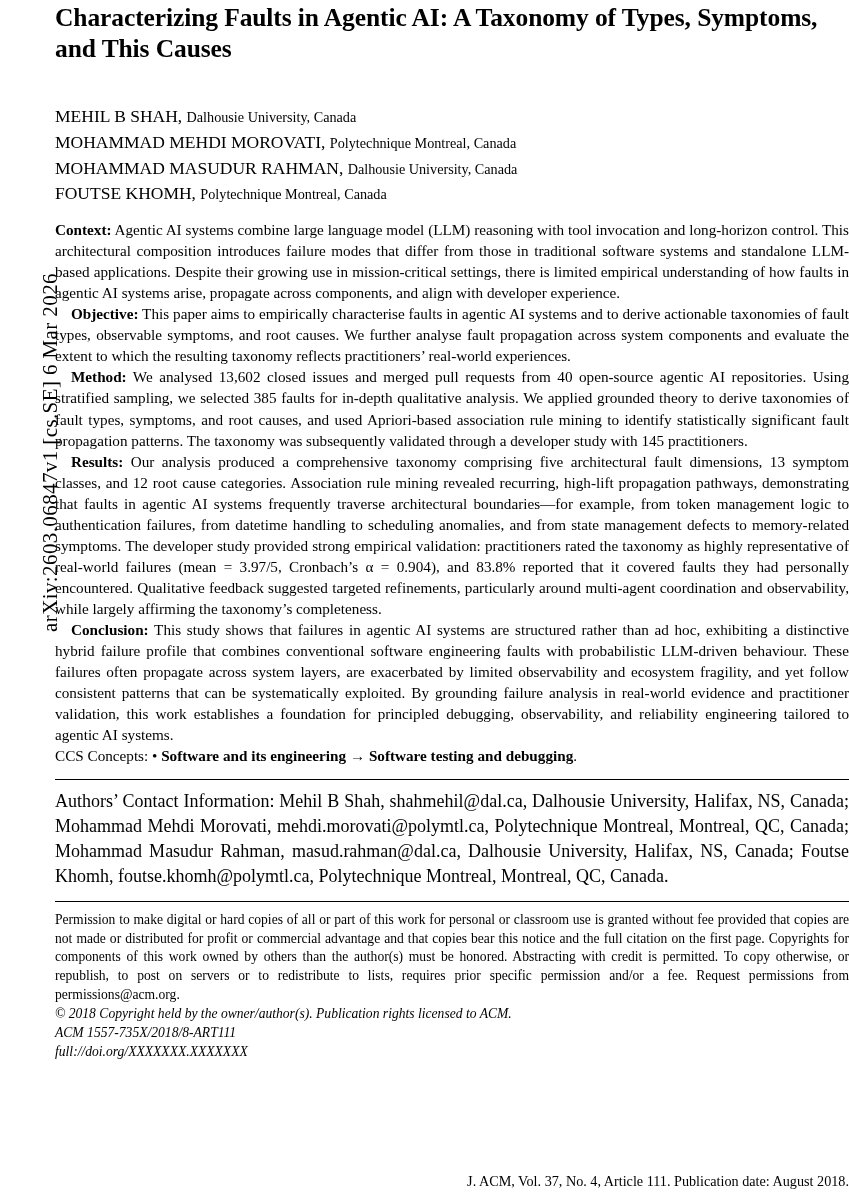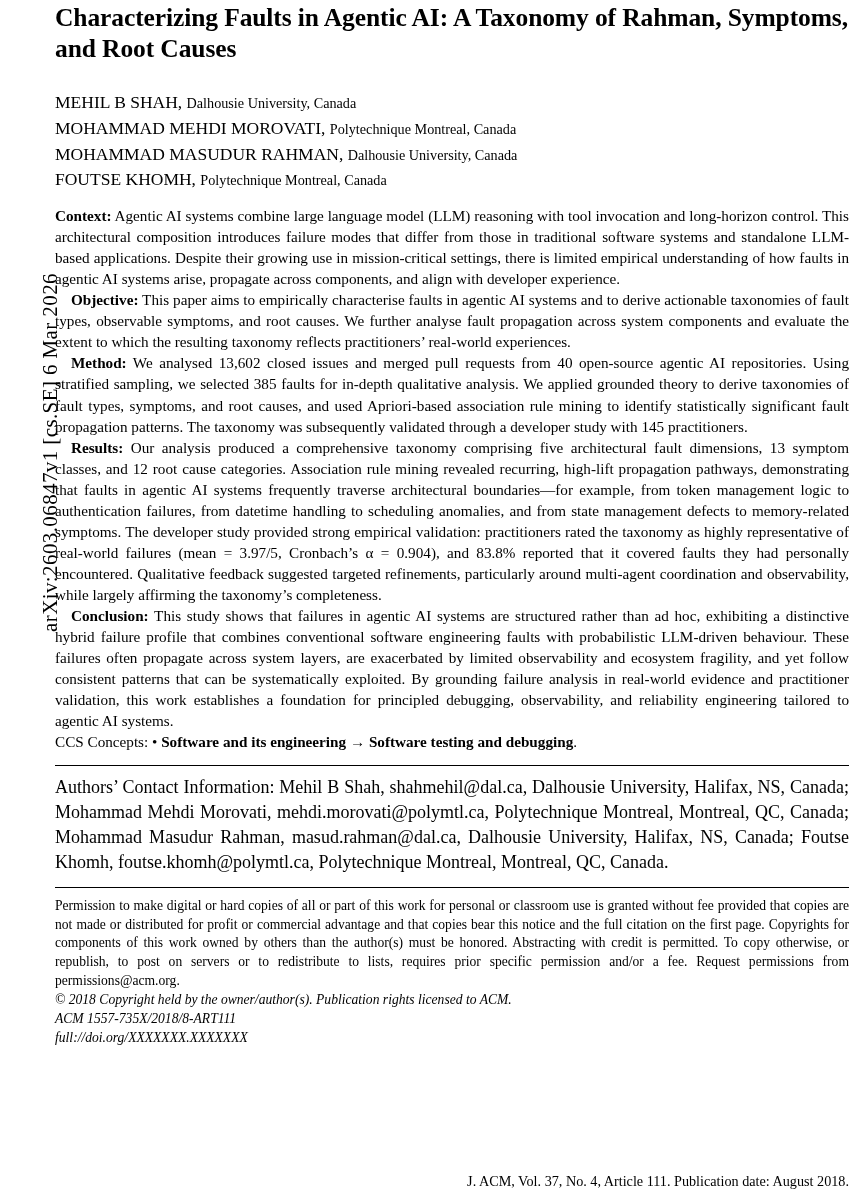--- a/index.html
+++ b/index.html
@@ -47,21 +47,21 @@
     font-family: "Liberation Serif", serif;
     font-size: 25.5px;
     font-weight: bold;
     line-height: 1.22;
     margin: 0;
     padding-top: 2px;
     width: 795px;
     letter-spacing: -0.1px;
   }
   .authors {
-    margin-top: 26px;
+    margin-top: 40px;
   }
   .author-line {
     font-size: 17.5px;
     line-height: 1.47;
     white-space: nowrap;
   }
   .author-name {
     font-size: 17.5px;
   }
   .author-aff {
@@ -123,21 +123,21 @@
 </style>
 </head>
 <body>
 
 <div class="page">
 
   <div class="arxiv-stamp">arXiv:2603.06847v1  [cs.SE]  6 Mar 2026</div>
 
   <div class="content">
 
-    <h1 class="title">Characterizing Faults in Agentic AI: A Taxonomy of Rahman, Symptoms, and Root Causes</h1>
+    <h1 class="title">Characterizing Faults in Agentic AI: A Taxonomy of Types, Symptoms, and This Causes</h1>
 
     <div class="authors">
       <div class="author-line">
         <span class="author-name">MEHIL B SHAH,</span>
         <span class="author-aff">Dalhousie University, Canada</span>
       </div>
       <div class="author-line">
         <span class="author-name">MOHAMMAD MEHDI MOROVATI,</span>
         <span class="author-aff">Polytechnique Montreal, Canada</span>
       </div>

